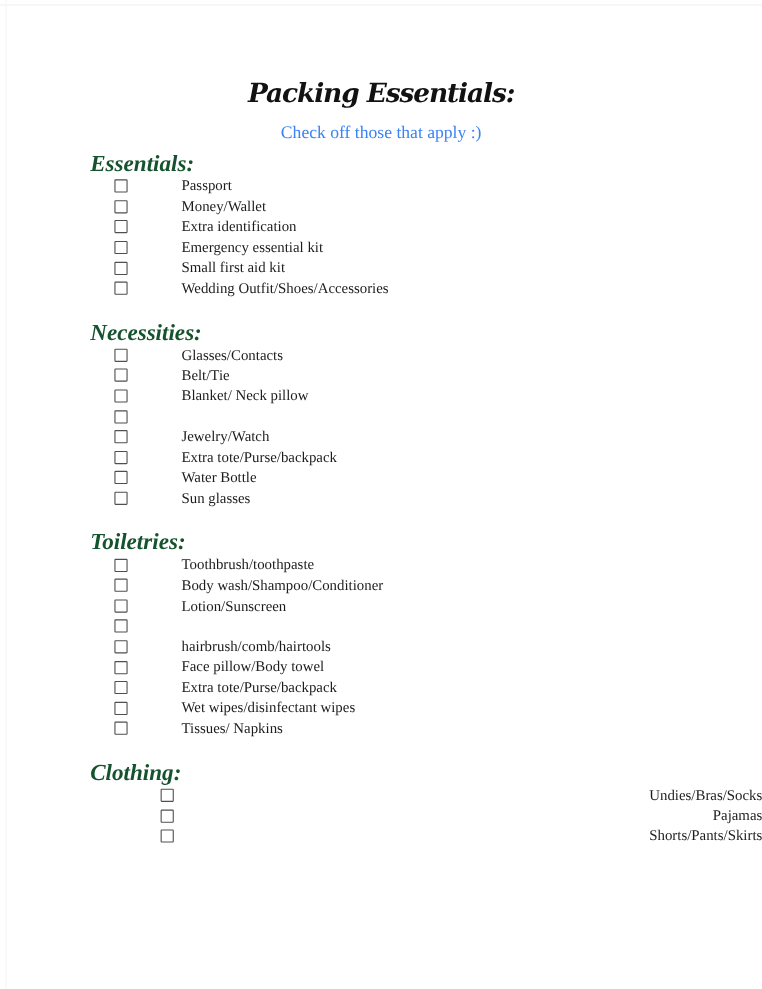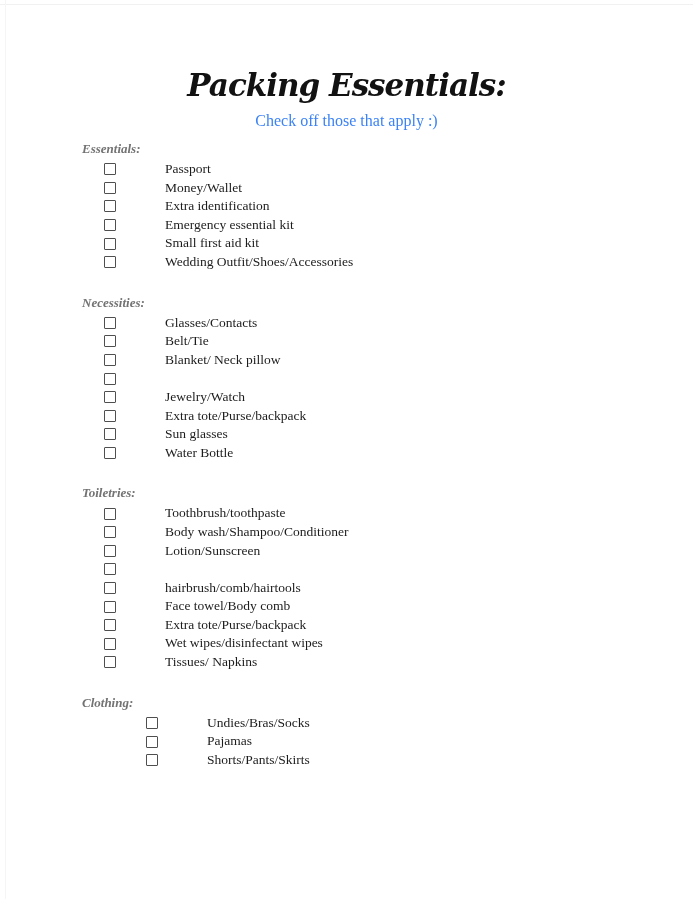--- a/index.html
+++ b/index.html
@@ -28,57 +28,58 @@
     left: 5px; top: 0; bottom: 0;
     width: 1px;
     background: #f5f5f5;
   }
   .title {
     padding-top: 64px;
     text-align: center;
     font-family: "DejaVu Serif", serif;
     font-style: italic;
     font-weight: bold;
-    font-size: 31px;
+    font-size: 24px;
     line-height: 42px;
     letter-spacing: -1px;
     color: #121212;
   }
   .subtitle {
     margin-top: 5px;
     text-align: center;
     font-size: 16px;
     line-height: 19px;
     color: #3b82f6;
   }
   .content {
     padding: 9px 0 0 82px;
   }
   .section {
     margin-bottom: 21px;
   }
   .section-heading {
-    font-size: 13px;
+    font-size: 21px;
     line-height: 19px;
     font-weight: bold;
     font-style: italic;
     margin-bottom: 2px;
-    color: #737373;
+    color: #14532d;
     font-family: Liberation Serif, serif;
   }
   .item {
     display: flex;
     align-items: center;
     height: 18.6px;
     padding-left: 22px;
     font-size: 13.5px;
     line-height: 18.6px;
   }
   .section.indented .item {
     padding-left: 64px;
+    justify-content: space-between;
   }
   .checkbox {
     flex: none;
     width: 10px;
     height: 10px;
     border: 1.5px solid #4f4f4f;
     border-radius: 1px;
     background: #ffffff;
     margin-right: 9px;
     cursor: pointer;
@@ -148,25 +149,25 @@
         <div class="item">
           <span class="checkbox"></span>
           <span class="item-label">Jewelry/Watch</span>
         </div>
         <div class="item">
           <span class="checkbox"></span>
           <span class="item-label">Extra tote/Purse/backpack</span>
         </div>
         <div class="item">
           <span class="checkbox"></span>
+          <span class="item-label">Water Bottle</span>
+        </div>
+        <div class="item">
+          <span class="checkbox"></span>
           <span class="item-label">Sun glasses</span>
-        </div>
-        <div class="item">
-          <span class="checkbox"></span>
-          <span class="item-label">Water Bottle</span>
         </div>
       </div>
       <div class="section">
         <div class="section-heading">Toiletries:</div>
         <div class="item">
           <span class="checkbox"></span>
           <span class="item-label">Toothbrush/toothpaste</span>
         </div>
         <div class="item">
           <span class="checkbox"></span>
@@ -178,21 +179,21 @@
         </div>
         <div class="item">
           <span class="checkbox"></span>
         </div>
         <div class="item">
           <span class="checkbox"></span>
           <span class="item-label">hairbrush/comb/hairtools</span>
         </div>
         <div class="item">
           <span class="checkbox"></span>
-          <span class="item-label">Face towel/Body comb</span>
+          <span class="item-label">Face pillow/Body towel</span>
         </div>
         <div class="item">
           <span class="checkbox"></span>
           <span class="item-label">Extra tote/Purse/backpack</span>
         </div>
         <div class="item">
           <span class="checkbox"></span>
           <span class="item-label">Wet wipes/disinfectant wipes</span>
         </div>
         <div class="item">

